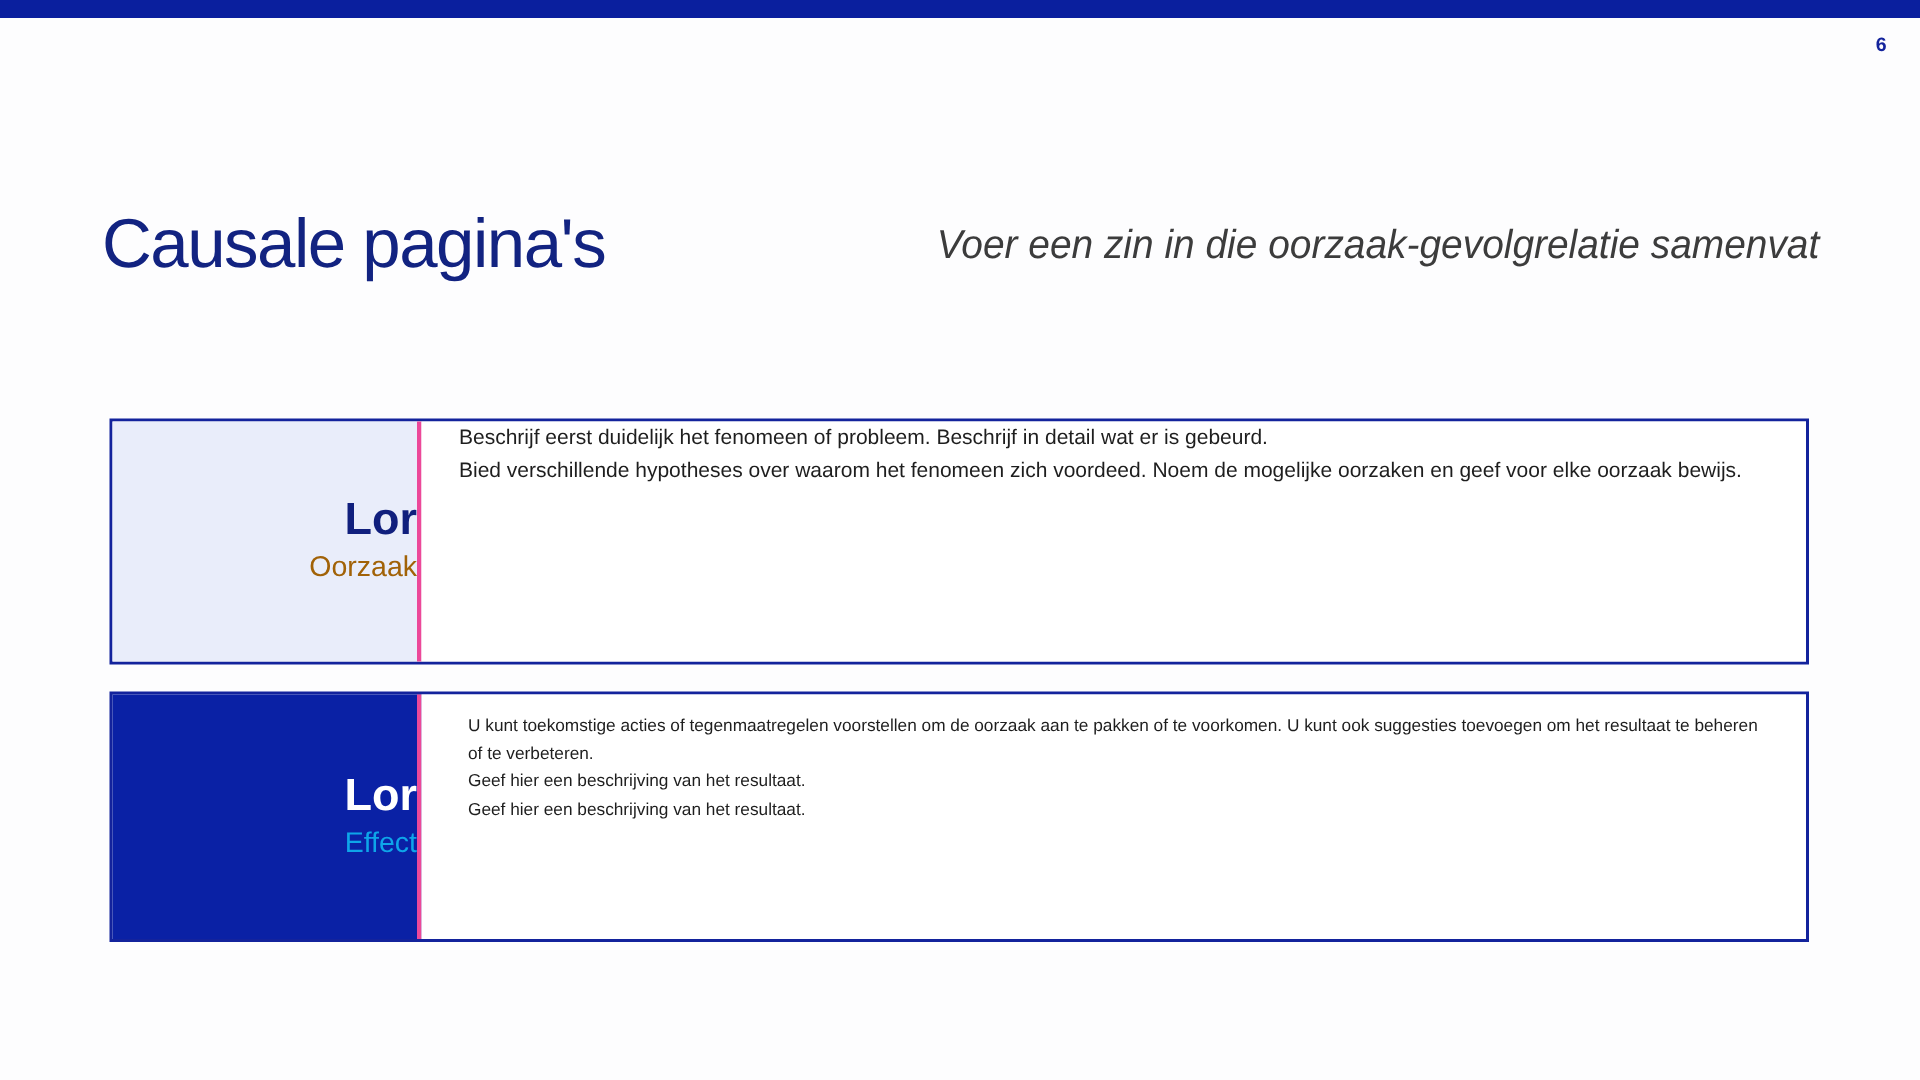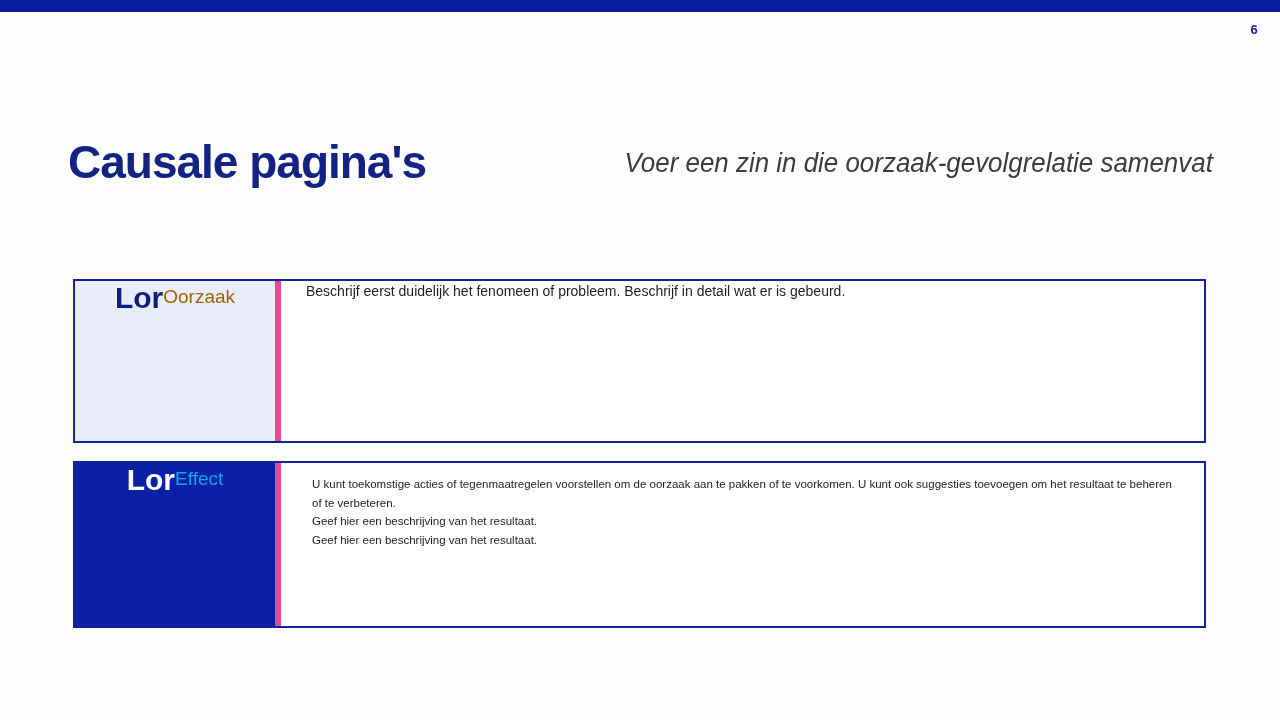--- a/index.html
+++ b/index.html
@@ -44,21 +44,21 @@
     width: 1145px;
     height: 90px;
   }
   .title-col {
     position: absolute;
     left: 0;
     top: 0;
   }
   .page-title {
     font-size: 46px;
-    font-weight: bold;
+    font-weight: normal;
     color: #122381;
     letter-spacing: -1px;
     line-height: 1.05;
     margin: 0;
     white-space: nowrap;
   }
   .page-subtitle {
     margin: 10px 0 0 2px;
     font-size: 14px;
     color: #2e3ba8;
@@ -92,24 +92,24 @@
     height: 164px;
   }
   #card-effect {
     top: 461px;
     height: 167px;
   }
 
   .card-label {
     flex: 0 0 206px;
     box-sizing: border-box;
-    border-right: 6px solid #ec4899;
+    border-right: 3px solid #ec4899;
     display: flex;
-    flex-direction: row;
-    align-items: flex-start;
+    flex-direction: column;
+    align-items: flex-end;
     justify-content: center;
   }
   #card-cause .card-label {
     background: #e9edfa;
   }
   #card-effect .card-label {
     background: #0a21a5;
   }
 
   .label-main {
@@ -168,20 +168,21 @@
   <div class="headline">Voer een zin in die oorzaak-gevolgrelatie samenvat</div>
 </div>
 
 <div class="card" id="card-cause">
   <div class="card-label">
     <div class="label-main">Lor</div>
     <div class="label-sub">Oorzaak</div>
   </div>
   <div class="card-body">
     <p class="body-line">Beschrijf eerst duidelijk het fenomeen of probleem. Beschrijf in detail wat er is gebeurd.</p>
+    <p class="body-line">Bied verschillende hypotheses over waarom het fenomeen zich voordeed. Noem de mogelijke oorzaken en geef voor elke oorzaak bewijs.</p>
   </div>
 </div>
 
 <div class="card" id="card-effect">
   <div class="card-label">
     <div class="label-main">Lor</div>
     <div class="label-sub">Effect</div>
   </div>
   <div class="card-body">
     <p class="body-line">U kunt toekomstige acties of tegenmaatregelen voorstellen om de oorzaak aan te pakken of te voorkomen. U kunt ook suggesties toevoegen om het resultaat te beheren of te verbeteren.</p>

